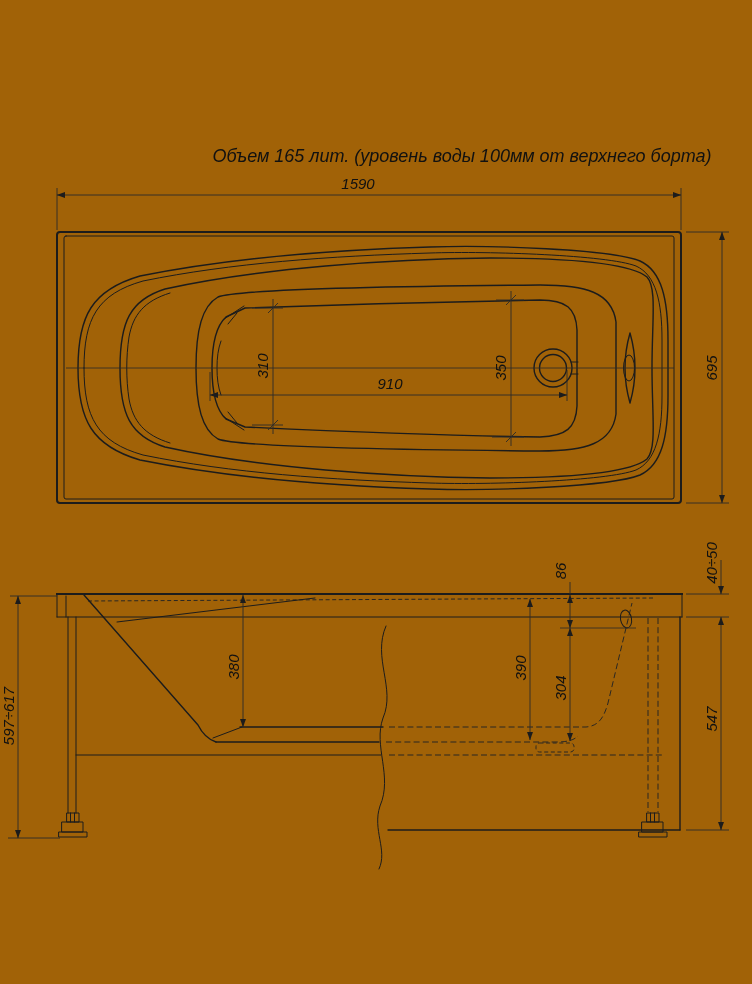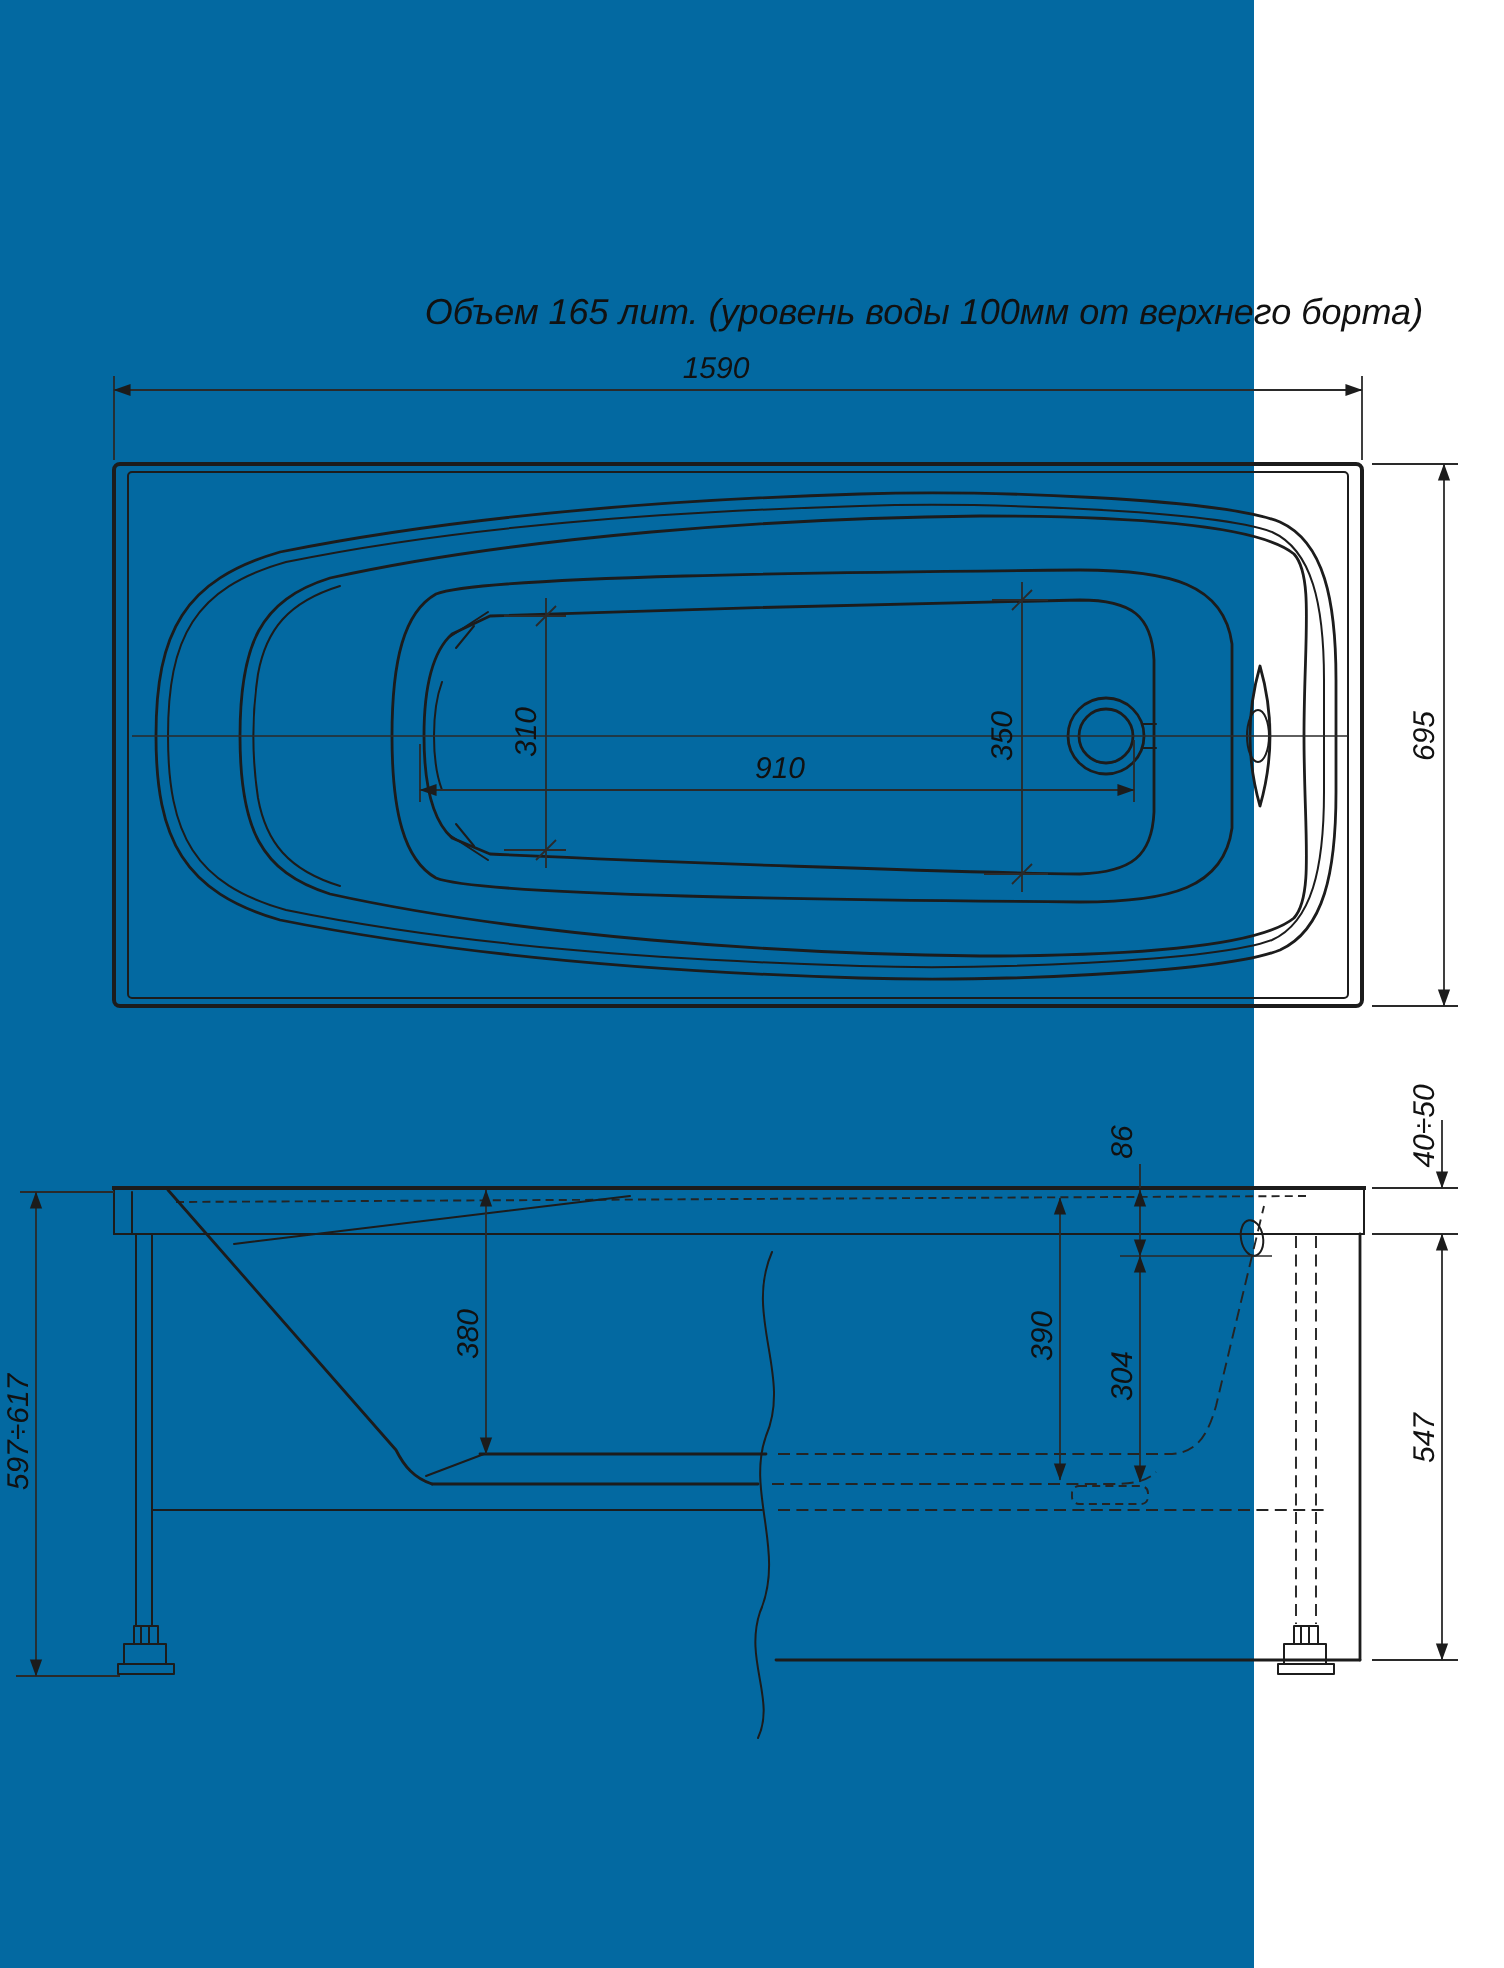--- a/index.html
+++ b/index.html
@@ -1,16 +1,16 @@
 <!DOCTYPE html>
 <html><head>
 <meta charset="utf-8">
 <style>
   html,body{margin:0;padding:0;background:#ffffff;}
-  .page{width:627px;height:984px;background:#0369a1;position:relative;font-family:"Liberation Sans",sans-serif;}
+  .page{width:752px;height:984px;background:#a16207;position:relative;font-family:"Liberation Sans",sans-serif;}
   svg{display:block;}
   .o   {stroke:#1c1c1c;fill:none;stroke-width:1.4;stroke-linecap:round;stroke-linejoin:round;}
   .o2  {stroke:#1c1c1c;fill:none;stroke-width:2;stroke-linecap:square;}
   .t1  {stroke:#1c1c1c;fill:none;stroke-width:1;stroke-linecap:round;stroke-linejoin:round;}
   .thin{stroke:#2a2a2a;fill:none;stroke-width:.8;}
   .dim {stroke:#2a2a2a;fill:none;stroke-width:.9;}
   .dash{stroke:#242424;fill:none;stroke-width:.95;stroke-dasharray:6 3.2;}
   .dashf{stroke:#242424;fill:none;stroke-width:.95;stroke-dasharray:4 2.6;}
   .txt {font:italic 15px "Liberation Sans",sans-serif;fill:#111;}
   .ttl {font:italic 18px "Liberation Sans",sans-serif;fill:#111;}

